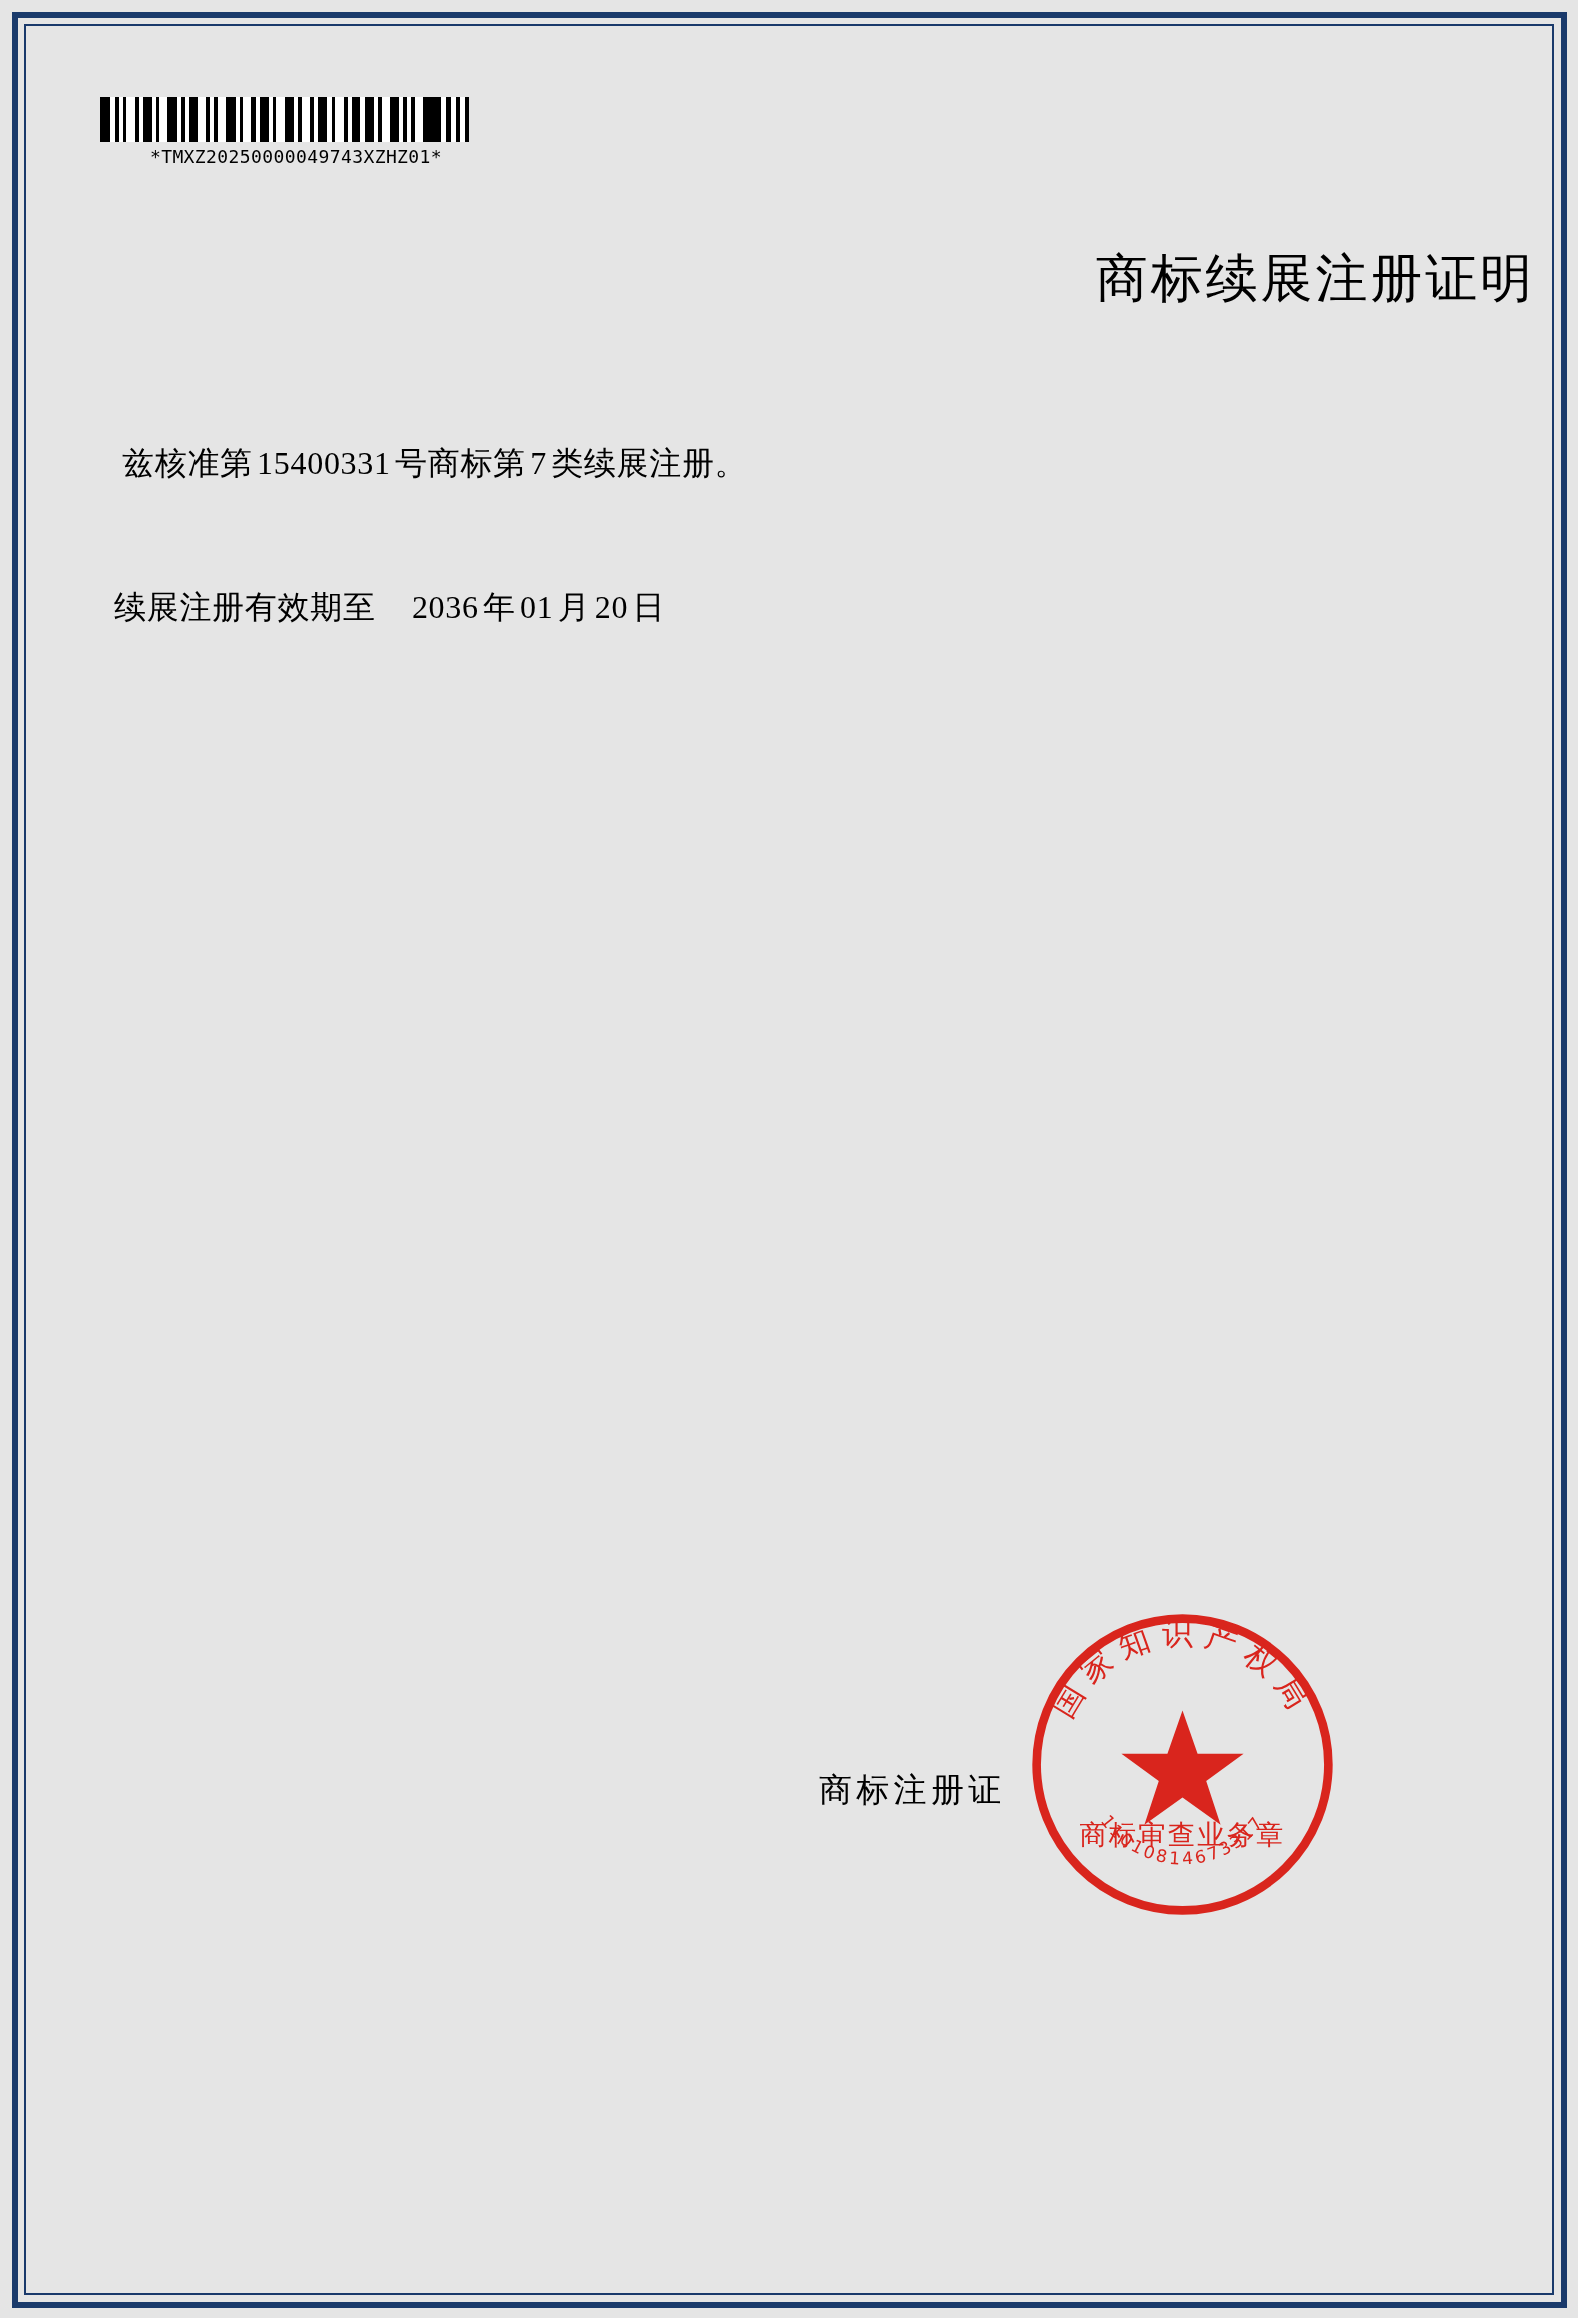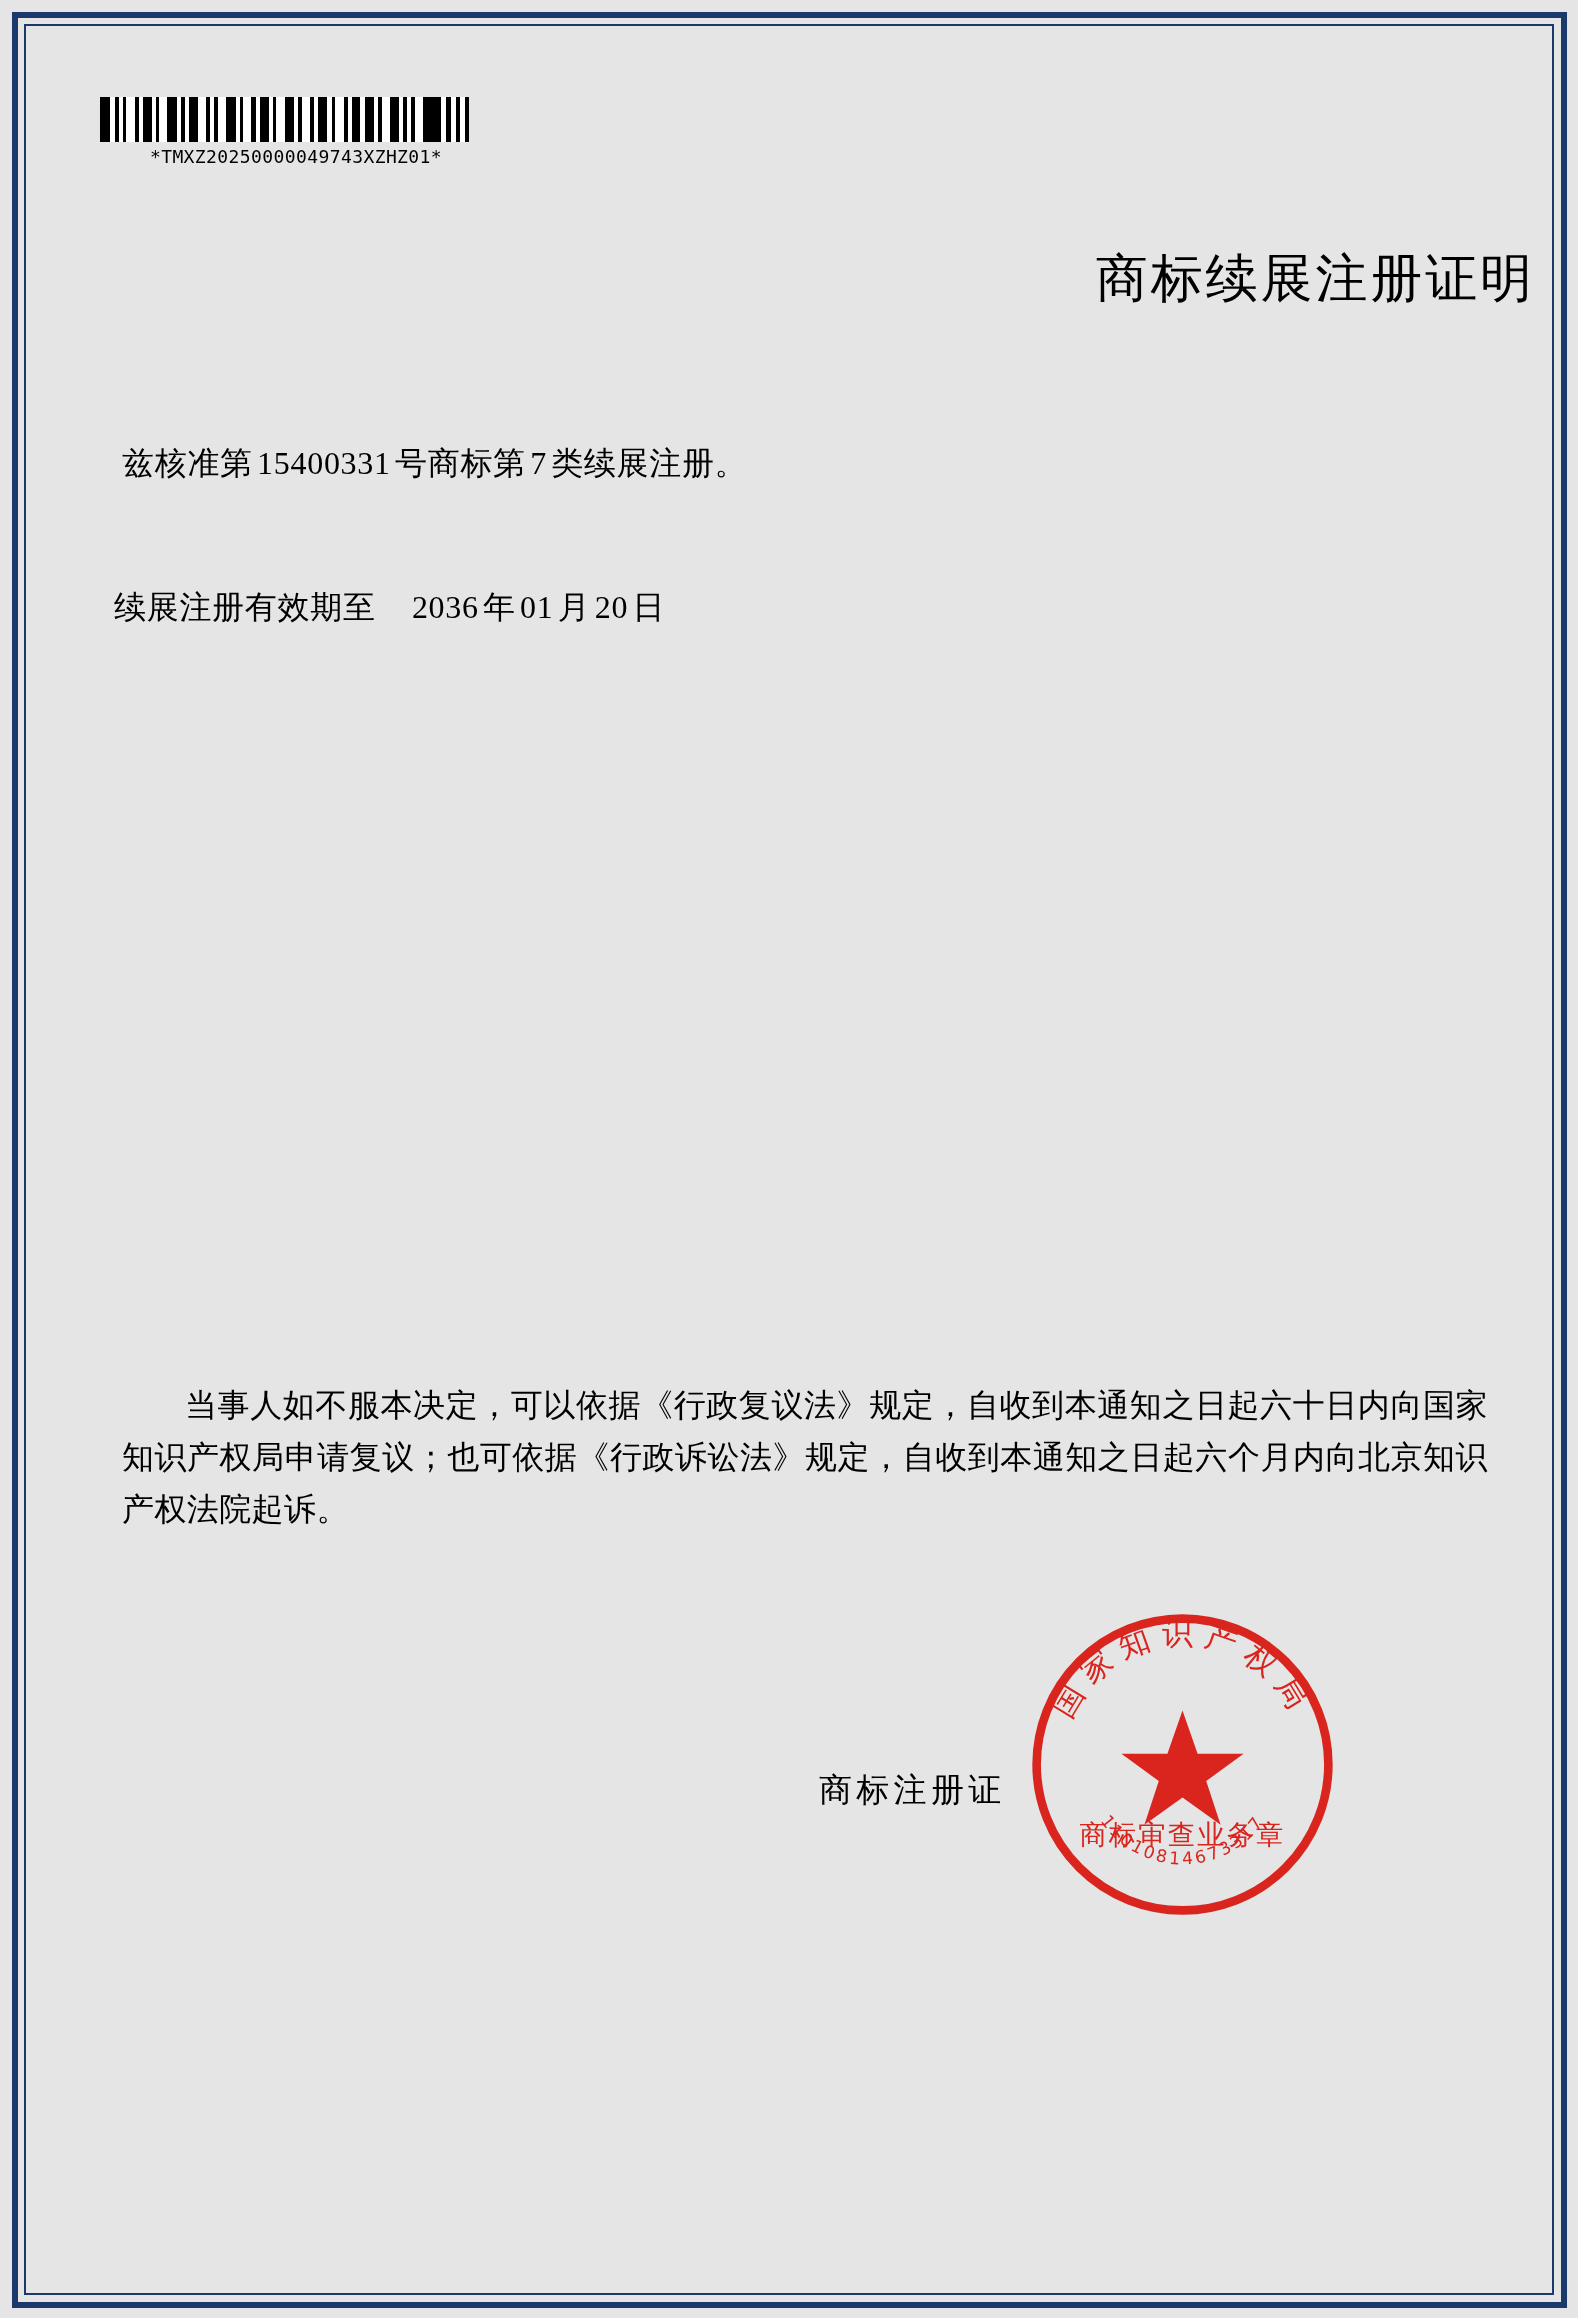--- a/index.html
+++ b/index.html
@@ -236,21 +236,20 @@
     <div class="doc-title">商标续展注册证明</div>
 
     <div class="line-approve">
       <span>兹核准第</span><span class="num">15400331</span><span>号商标第</span><span class="num">7</span><span>类续展注册。</span>
     </div>
 
     <div class="line-validity">
       <span>续展注册有效期至</span><span class="gap"></span><span class="num">2036</span><span>年</span><span class="num">01</span><span>月</span><span class="num">20</span><span>日</span>
     </div>
 
-    <div class="appeal">当事人如不服本决定，可以依据《行政复议法》规定，自收到本通知之日起六十日内向国家知识产权局申请复议；也可依据《行政诉讼法》规定，自收到本通知之日起六个月内向北京知识产权法院起诉。</div>
 
     <div class="issuer">商标注册证</div>
 
     <div class="seal">
       <svg width="309" height="309" viewBox="0 0 430 430" xmlns="http://www.w3.org/2000/svg">
         <defs>
           <path id="arcTop" d="M 48,215 A 167,167 0 0 1 382,215" fill="none"></path>
           <path id="arcBottom" d="M 76,215 A 139,139 0 0 0 354,215" fill="none"></path>
         </defs>
         <circle cx="215" cy="215" r="203" fill="none" stroke="#d9251d" stroke-width="12"></circle>

